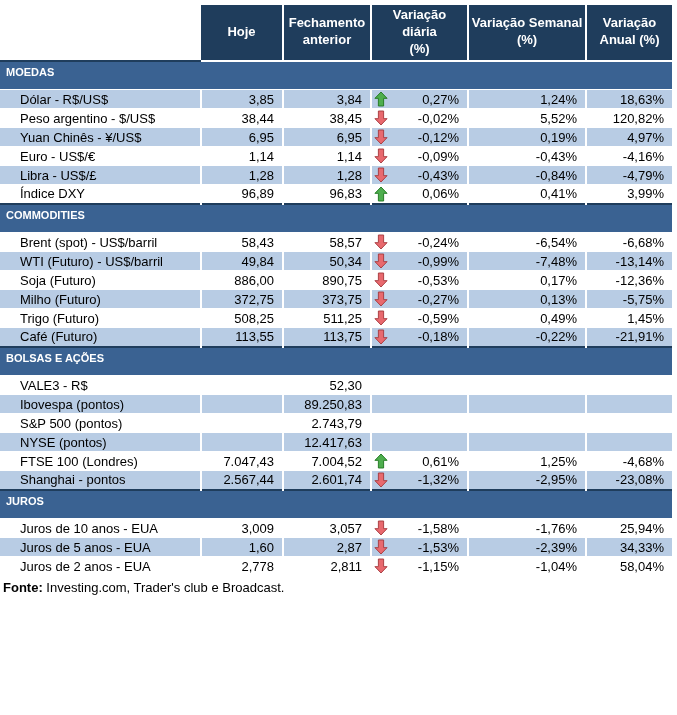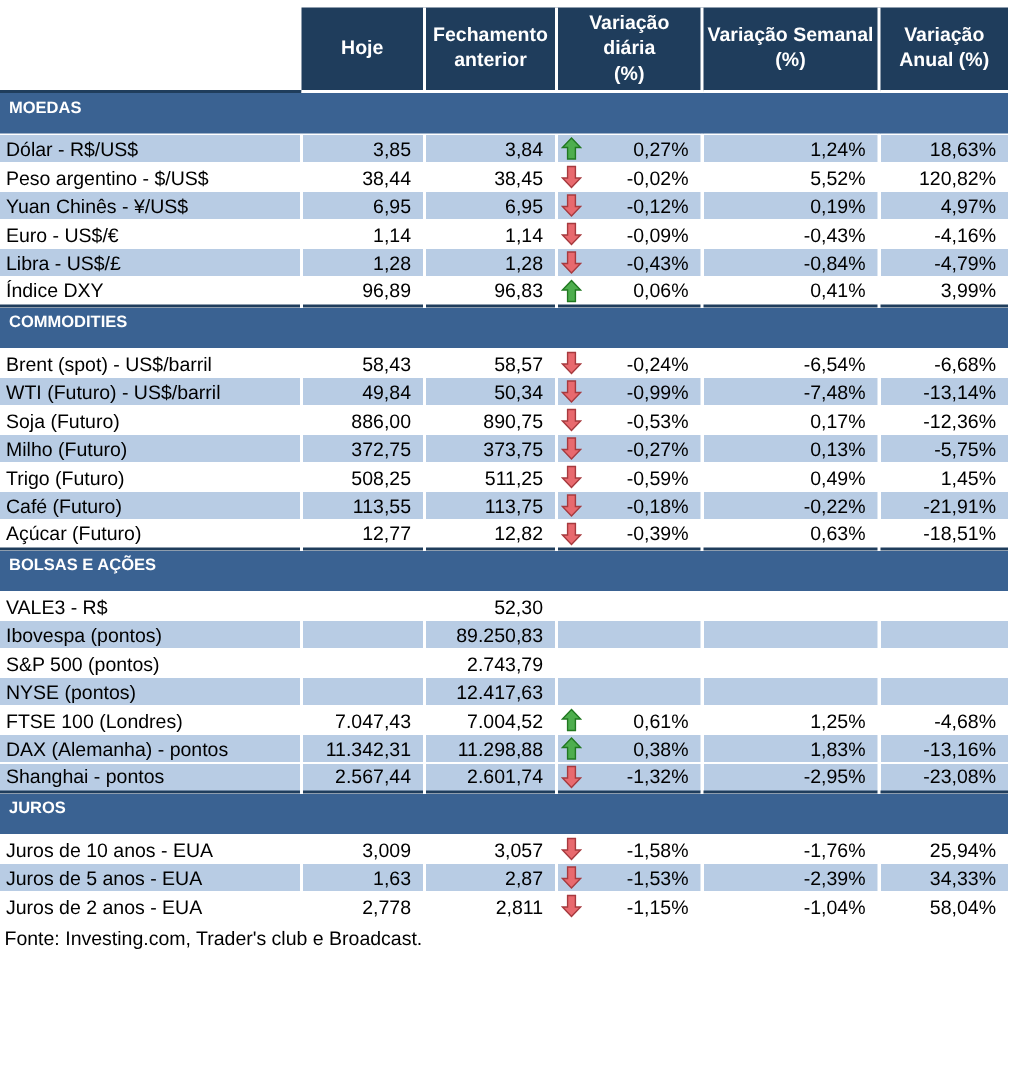--- a/index.html
+++ b/index.html
@@ -24,33 +24,33 @@
     background:var(--section-bg);color:#fff;font-weight:bold;font-size:11px;
     border-top:2px solid var(--header-bg);height:29px;
     padding:0 0 7px 6px;vertical-align:middle;
   }
   tbody td{
     height:19px;border-right:2px solid #fff;border-bottom:1px solid #fff;
     white-space:nowrap;overflow:hidden;vertical-align:middle;
   }
   tbody td:last-child{border-right:none;}
   tr.shaded td{background:var(--row-shaded);}
-  td.label-cell{text-align:left;padding-left:4px;}
+  td.label-cell{text-align:left;padding-left:20px;}
   td.num-cell{text-align:right;padding-right:8px;}
   td.diaria-cell .flex{
     display:flex;align-items:center;justify-content:space-between;
     padding:0 8px 0 2px;height:16px;
   }
   .arrow{width:14px;height:16px;flex:0 0 auto;display:block;}
   .arrow-spacer{width:14px;flex:0 0 auto;}
   .arrow-up path{fill:var(--arrow-up-fill);stroke:var(--arrow-up-stroke);stroke-width:1;}
   .arrow-down path{fill:var(--arrow-down-fill);stroke:var(--arrow-down-stroke);stroke-width:1;}
   .val{flex:1;text-align:right;}
   .fonte{font-size:13px;padding:4px 0 0 3px;}
-  .fonte b{font-weight:normal;}
+  .fonte b{font-weight:bold;}
 </style>
 </head>
 <body>
 
 <div class="wrap">
   <table>
     <colgroup>
       <col style="width:201px">
         <col style="width:82px">
         <col style="width:88px">
@@ -252,35 +252,20 @@
             <div class="flex">
               <svg viewBox="0 0 15 17" class="arrow arrow-down">
                 <path d="M7.5 16 L1 9.2 H4.7 V1 H10.3 V9.2 H14 Z"></path>
               </svg>
               <span class="val">-0,18%</span>
             </div>
           </td>
           <td class="num-cell">-0,22%</td>
           <td class="num-cell">-21,91%</td>
         </tr>
-        <tr>
-          <td class="label-cell">Açúcar (Futuro)</td>
-          <td class="num-cell">12,77</td>
-          <td class="num-cell">12,82</td>
-          <td class="diaria-cell">
-            <div class="flex">
-              <svg viewBox="0 0 15 17" class="arrow arrow-down">
-                <path d="M7.5 16 L1 9.2 H4.7 V1 H10.3 V9.2 H14 Z"></path>
-              </svg>
-              <span class="val">-0,39%</span>
-            </div>
-          </td>
-          <td class="num-cell">0,63%</td>
-          <td class="num-cell">-18,51%</td>
-        </tr>
         <tr class="section-row">
           <td colspan="6">BOLSAS E AÇÕES</td>
         </tr>
         <tr>
           <td class="label-cell">VALE3 - R$</td>
           <td class="num-cell"></td>
           <td class="num-cell">52,30</td>
           <td class="diaria-cell">
             <div class="flex">
               <span class="arrow-spacer"></span>
@@ -338,35 +323,20 @@
               <svg viewBox="0 0 15 17" class="arrow arrow-up">
                 <path d="M7.5 1 L14 7.8 H10.3 V16 H4.7 V7.8 H1 Z"></path>
               </svg>
               <span class="val">0,61%</span>
             </div>
           </td>
           <td class="num-cell">1,25%</td>
           <td class="num-cell">-4,68%</td>
         </tr>
         <tr class="shaded">
-          <td class="label-cell">DAX (Alemanha) - pontos</td>
-          <td class="num-cell">11.342,31</td>
-          <td class="num-cell">11.298,88</td>
-          <td class="diaria-cell">
-            <div class="flex">
-              <svg viewBox="0 0 15 17" class="arrow arrow-up">
-                <path d="M7.5 1 L14 7.8 H10.3 V16 H4.7 V7.8 H1 Z"></path>
-              </svg>
-              <span class="val">0,38%</span>
-            </div>
-          </td>
-          <td class="num-cell">1,83%</td>
-          <td class="num-cell">-13,16%</td>
-        </tr>
-        <tr class="shaded">
           <td class="label-cell">Shanghai - pontos</td>
           <td class="num-cell">2.567,44</td>
           <td class="num-cell">2.601,74</td>
           <td class="diaria-cell">
             <div class="flex">
               <svg viewBox="0 0 15 17" class="arrow arrow-down">
                 <path d="M7.5 16 L1 9.2 H4.7 V1 H10.3 V9.2 H14 Z"></path>
               </svg>
               <span class="val">-1,32%</span>
             </div>
@@ -387,21 +357,21 @@
                 <path d="M7.5 16 L1 9.2 H4.7 V1 H10.3 V9.2 H14 Z"></path>
               </svg>
               <span class="val">-1,58%</span>
             </div>
           </td>
           <td class="num-cell">-1,76%</td>
           <td class="num-cell">25,94%</td>
         </tr>
         <tr class="shaded">
           <td class="label-cell">Juros de 5 anos - EUA</td>
-          <td class="num-cell">1,63</td>
+          <td class="num-cell">1,60</td>
           <td class="num-cell">2,87</td>
           <td class="diaria-cell">
             <div class="flex">
               <svg viewBox="0 0 15 17" class="arrow arrow-down">
                 <path d="M7.5 16 L1 9.2 H4.7 V1 H10.3 V9.2 H14 Z"></path>
               </svg>
               <span class="val">-1,53%</span>
             </div>
           </td>
           <td class="num-cell">-2,39%</td>

